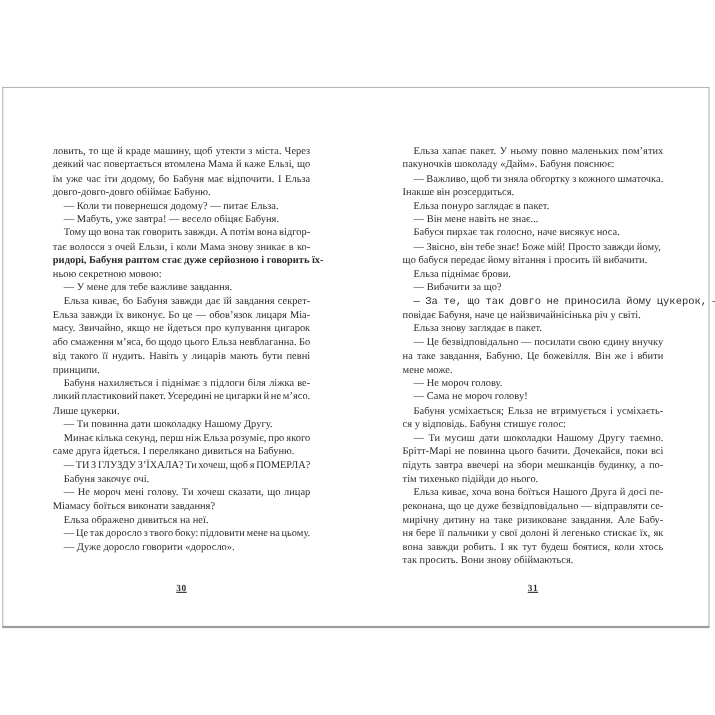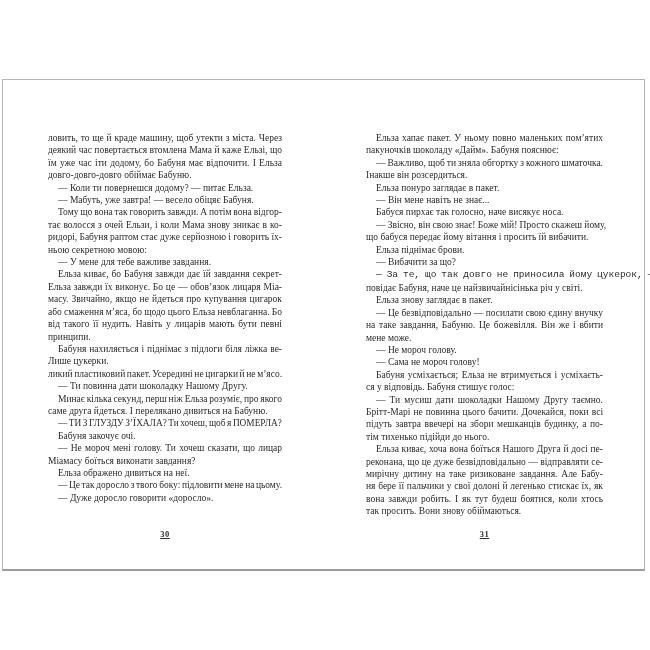--- a/index.html
+++ b/index.html
@@ -45,32 +45,32 @@
   <div class="page" id="pgL">
     <div class="col">
         <div class="ln"><span class="t" style="word-spacing: 0.4px;">ловить, то ще й краде машину, щоб утекти з міста. Через</span></div>
         <div class="ln"><span class="t" style="word-spacing: 0.1px;">деякий час повертається втомлена Мама й каже Ельзі, що</span></div>
         <div class="ln"><span class="t" style="word-spacing: 0.91px;">їм уже час іти додому, бо Бабуня має відпочити. І Ельза</span></div>
         <div class="ln"><span class="t">довго-довго-довго обіймає Бабуню.</span></div>
         <div class="ln ind"><span class="t">— Коли ти повернешся додому? — питає Ельза.</span></div>
         <div class="ln ind"><span class="t">— Мабуть, уже завтра! — весело обіцяє Бабуня.</span></div>
         <div class="ln ind"><span class="t" style="word-spacing: -0.5px;">Тому що вона так говорить завжди. А потім вона відгор-</span></div>
         <div class="ln"><span class="t" style="word-spacing: 0.5px;">тає волосся з очей Ельзи, і коли Мама знову зникає в ко-</span></div>
-        <div class="ln"><span class="t" style="word-spacing: -0.11px;">ридорі, Бабуня раптом стає дуже серйозною і говорить їх-</span></div>
+        <div class="ln"><span class="t" style="word-spacing: -0.11px; font-weight: bold;">ридорі, Бабуня раптом стає дуже серйозною і говорить їх-</span></div>
         <div class="ln"><span class="t">ньою секретною мовою:</span></div>
         <div class="ln ind"><span class="t">— У мене для тебе важливе завдання.</span></div>
         <div class="ln ind"><span class="t" style="word-spacing: 0.59px;">Ельза киває, бо Бабуня завжди дає їй завдання секрет-</span></div>
         <div class="ln"><span class="t" style="word-spacing: 0.43px;">Ельза завжди їх виконує. Бо це — обов’язок лицаря Міа-</span></div>
         <div class="ln"><span class="t" style="word-spacing: 0.8px;">масу. Звичайно, якщо не йдеться про купування цигарок</span></div>
         <div class="ln"><span class="t" style="word-spacing: -0.19px;">або смаження м’яса, бо щодо цього Ельза невблаганна. Бо</span></div>
         <div class="ln"><span class="t" style="word-spacing: 1.28px;">від такого її нудить. Навіть у лицарів мають бути певні</span></div>
         <div class="ln"><span class="t">принципи.</span></div>
         <div class="ln ind"><span class="t" style="word-spacing: 0.54px;">Бабуня нахиляється і піднімає з підлоги біля ліжка ве-</span></div>
+        <div class="ln"><span class="t" style="word-spacing: -0.78px;">ликий пластиковий пакет. Усередині не цигарки й не м’ясо.</span></div>
         <div class="ln"><span class="t">Лише цукерки.</span></div>
-        <div class="ln"><span class="t" style="word-spacing: -0.78px;">ликий пластиковий пакет. Усередині не цигарки й не м’ясо.</span></div>
         <div class="ln ind"><span class="t">— Ти повинна дати шоколадку Нашому Другу.</span></div>
         <div class="ln ind"><span class="t" style="word-spacing: -0.57px;">Минає кілька секунд, перш ніж Ельза розуміє, про якого</span></div>
         <div class="ln"><span class="t">саме друга йдеться. І перелякано дивиться на Бабуню.</span></div>
         <div class="ln ind"><span class="t" style="word-spacing: -0.8px; transform: scaleX(0.9811);">— ТИ З ГЛУЗДУ З’ЇХАЛА? Ти хочеш, щоб я ПОМЕРЛА?</span></div>
         <div class="ln ind"><span class="t">Бабуня закочує очі.</span></div>
         <div class="ln ind"><span class="t" style="word-spacing: 0.8px;">— Не мороч мені голову. Ти хочеш сказати, що лицар</span></div>
         <div class="ln"><span class="t">Міамасу боїться виконати завдання?</span></div>
         <div class="ln ind"><span class="t">Ельза ображено дивиться на неї.</span></div>
         <div class="ln ind"><span class="t" style="word-spacing: -0.8px; transform: scaleX(0.995);">— Це так доросло з твого боку: підловити мене на цьому.</span></div>
         <div class="ln ind"><span class="t">— Дуже доросло говорити «доросло».</span></div>
@@ -79,21 +79,21 @@
   </div>
   <div class="page" id="pgR">
     <div class="col">
         <div class="ln ind"><span class="t" style="word-spacing: 0.83px;">Ельза хапає пакет. У ньому повно маленьких пом’ятих</span></div>
         <div class="ln"><span class="t">пакуночків шоколаду «Дайм». Бабуня пояснює:</span></div>
         <div class="ln ind"><span class="t" style="word-spacing: -0.39px;">— Важливо, щоб ти зняла обгортку з кожного шматочка.</span></div>
         <div class="ln"><span class="t">Інакше він розсердиться.</span></div>
         <div class="ln ind"><span class="t">Ельза понуро заглядає в пакет.</span></div>
         <div class="ln ind"><span class="t">— Він мене навіть не знає...</span></div>
         <div class="ln ind"><span class="t">Бабуся пирхає так голосно, наче висякує носа.</span></div>
-        <div class="ln ind"><span class="t" style="word-spacing: -0.2px;">— Звісно, він свою знає! Боже мій! Просто скажеш йому,</span></div>
+        <div class="ln ind"><span class="t" style="word-spacing: -0.2px;">— Звісно, він тебе знає! Боже мій! Просто завжди йому,</span></div>
         <div class="ln"><span class="t">що бабуся передає йому вітання і просить їй вибачити.</span></div>
         <div class="ln ind"><span class="t">Ельза піднімає брови.</span></div>
         <div class="ln ind"><span class="t">— Вибачити за що?</span></div>
         <div class="ln ind"><span class="t" style="word-spacing: -0.77px; font-family: Liberation Mono, monospace;">— За те, що так довго не приносила йому цукерок, — від-</span></div>
         <div class="ln"><span class="t">повідає Бабуня, наче це найзвичайнісінька річ у світі.</span></div>
         <div class="ln ind"><span class="t">Ельза знову заглядає в пакет.</span></div>
         <div class="ln ind"><span class="t" style="word-spacing: 0.08px;">— Це безвідповідально — посилати свою єдину внучку</span></div>
         <div class="ln"><span class="t" style="word-spacing: 1.37px;">на таке завдання, Бабуню. Це божевілля. Він же і вбити</span></div>
         <div class="ln"><span class="t">мене може.</span></div>
         <div class="ln ind"><span class="t">— Не мороч голову.</span></div>

